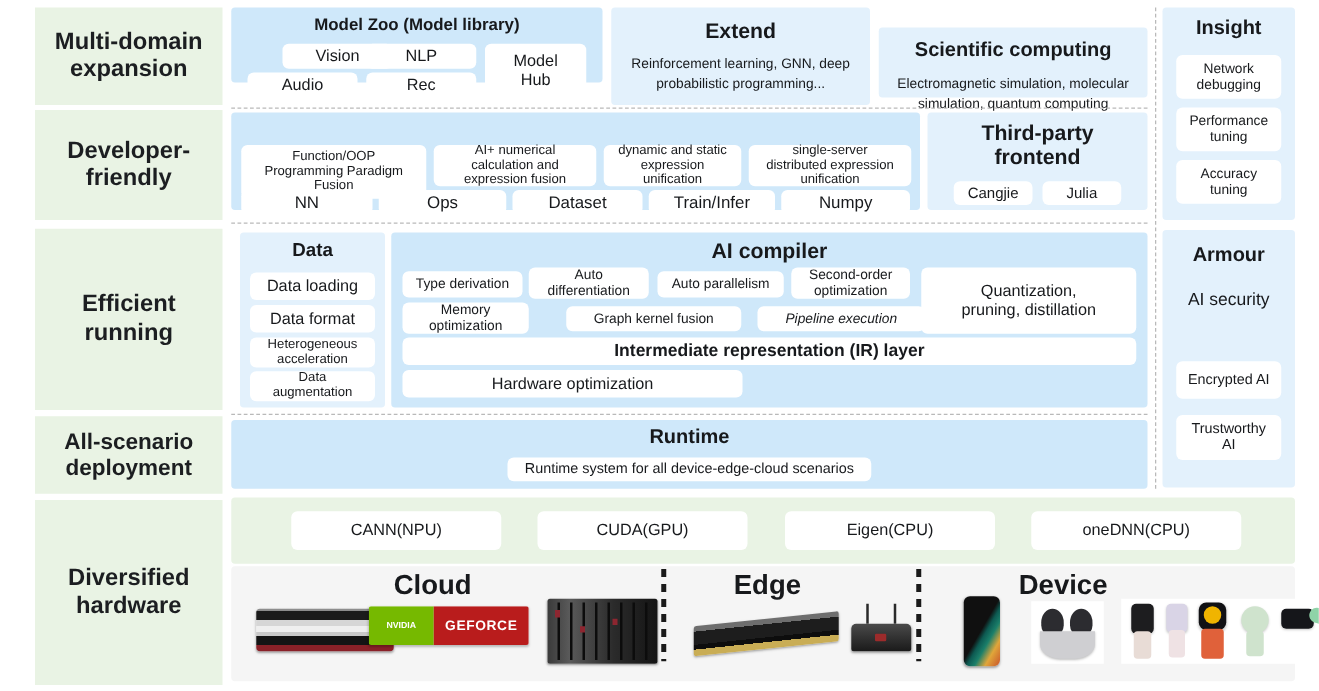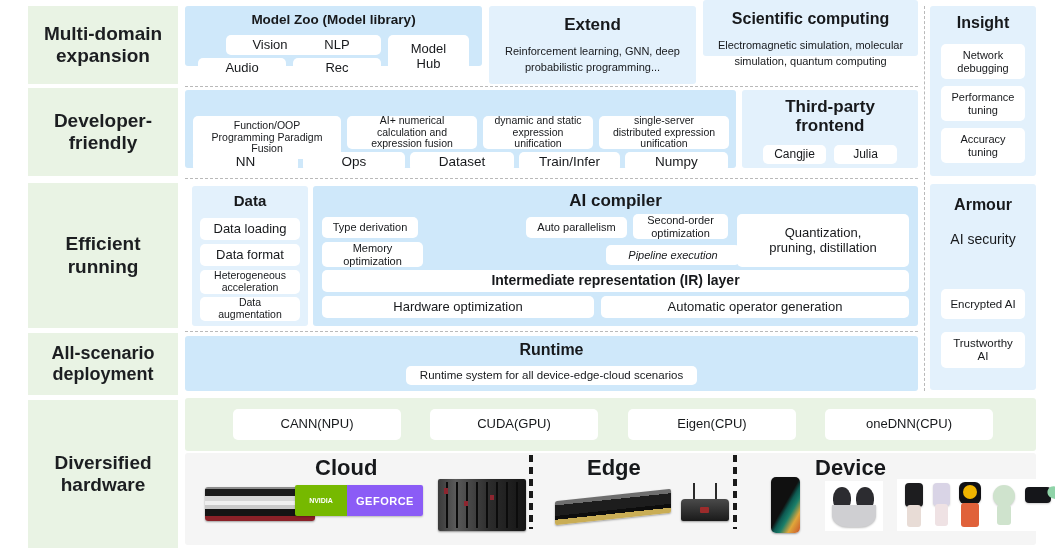--- a/index.html
+++ b/index.html
@@ -42,21 +42,21 @@
   
   .vdash{position:absolute;width:4px;background:
       repeating-linear-gradient(to bottom,#1a1a1a 0 7px,transparent 7px 12px);}
 
   
   .art{position:absolute;}
   .srv1{background:linear-gradient(to bottom,#8d8d8d 0 6%,#1b1b1b 6% 26%,#d6d6d6 26% 40%,#efefef 40% 54%,#c9c9c9 54% 64%,#141414 64% 86%,#8a2128 86% 100%);
         border-radius:3px;box-shadow:0 1px 2px rgba(0,0,0,.35);}
   .nv{display:flex;border-radius:2px;overflow:hidden;box-shadow:0 1px 2px rgba(0,0,0,.25);}
   .nv-l{background:#76b900;display:flex;align-items:center;justify-content:center;}
-  .nv-r{background:#8b5cf6;display:flex;align-items:center;justify-content:center;}
+  .nv-r{background:#b91c1c;display:flex;align-items:center;justify-content:center;}
   .nv-txt{color:#ffffff;font-weight:bold;letter-spacing:.5px;}
   .nv-eye{color:#ffffff;font-weight:bold;}
   .rack{background:linear-gradient(to right,#3a3a3a,#5a5a5a 20%,#2b2b2b 60%,#141414);
         box-shadow:0 1px 2px rgba(0,0,0,.4);}
   .rack i{position:absolute;top:6%;bottom:6%;width:2px;background:#0c0c0c;}
   .rack u{position:absolute;top:18%;height:10%;width:4px;background:#8d2630;}
   .gpucard{background:linear-gradient(to bottom,#6e6e6e 0 18%,#1d1d1d 18% 62%,#0d0d0d 62% 78%,#c9ad55 78% 100%);
         border-radius:2px;transform:skewY(-6deg);box-shadow:0 1px 2px rgba(0,0,0,.35);}
   .router{background:linear-gradient(to bottom,#4a4a4a,#1a1a1a);border-radius:4px 4px 2px 2px;
         box-shadow:0 1px 2px rgba(0,0,0,.35);}
@@ -111,21 +111,21 @@
     <div class="wbox" style="position:absolute;left:203px;top:29px;width:81px;height:43px;font-size:13px;white-space:pre-line;">
       <span style="white-space:pre-line">Model
 Hub</span></div>
   </div>
 
   <div class="panel blue-lite" style="left:489px;top:6px;width:207px;height:78px;">
     <div class="ph" style="top:10px;font-size:17px;">Extend</div>
     <div style="position:absolute;left:9px;right:9px;top:38px;text-align:center;font-size:11px;line-height:1.45;">Reinforcement learning, GNN, deep probabilistic programming...</div>
   </div>
 
-  <div class="panel blue-lite" style="left:703px;top:0;width:215px;height:56px;">
+  <div class="panel blue-lite" style="left:703px;top:22px;width:215px;height:56px;">
     <div class="ph" style="top:10px;font-size:16px;">Scientific computing</div>
     <div style="position:absolute;left:7px;right:7px;top:38px;text-align:center;font-size:11px;line-height:1.45;">Electromagnetic simulation, molecular simulation, quantum computing</div>
   </div>
 
   <div class="panel blue-lite" style="left:930px;top:6px;width:106px;height:170px;">
     <div class="ph" style="top:8px;font-size:16px;">Insight</div>
     <div class="wbox" style="position:absolute;left:11px;top:38px;width:84px;height:35px;font-size:11px;">
       <span style="white-space:pre-line">Network
 debugging</span>
       </div>
@@ -210,50 +210,54 @@
 augmentation</span>
       </div>
   </div>
 
   <div class="panel blue" style="left:313px;top:186px;width:605px;height:140px;">
     <div class="ph" style="top:6px;font-size:17px;">AI compiler</div>
 
     <div class="wbox" style="position:absolute;left:9px;top:31px;width:96px;height:21px;font-size:11px;">
       <span style="white-space:pre-line">Type derivation</span>
       </div>
+    <div class="wbox" style="position:absolute;left:110px;top:28px;width:96px;height:25px;font-size:11px;">
+      <span style="white-space:pre-line">Auto
+differentiation</span>
+      </div>
     <div class="wbox" style="position:absolute;left:213px;top:31px;width:101px;height:21px;font-size:11px;">
       <span style="white-space:pre-line">Auto parallelism</span>
       </div>
     <div class="wbox" style="position:absolute;left:320px;top:28px;width:95px;height:25px;font-size:11px;">
       <span style="white-space:pre-line">Second-order
 optimization</span>
       </div>
 
     <div class="wbox" style="position:absolute;left:9px;top:56px;width:101px;height:25px;font-size:11px;">
       <span style="white-space:pre-line">Memory
 optimization</span>
       </div>
+    <div class="wbox" style="position:absolute;left:140px;top:59px;width:140px;height:20px;font-size:11px;">
+      <span style="white-space:pre-line">Graph kernel fusion</span>
+      </div>
     <div class="wbox" style="position:absolute;left:293px;top:59px;width:134px;height:20px;font-size:11px;font-style:italic;">
       <span style="white-space:pre-line">Pipeline execution</span>
       </div>
 
     <div class="wbox" style="position:absolute;left:424px;top:28px;width:172px;height:53px;font-size:13px;">
       <span style="white-space:pre-line">Quantization,
 pruning, distillation</span>
       </div>
 
     <div class="wbox" style="position:absolute;left:9px;top:110px;width:272px;height:22px;font-size:13px;">
       <span>Hardware optimization</span>
       </div>
 
     <div class="wbox" style="position:absolute;left:9px;top:84px;width:587px;height:22px;font-size:14px;font-weight:bold;">
       <span>Intermediate representation (IR) layer</span>
-      </div>
-    <div class="wbox" style="position:absolute;left:288px;top:110px;width:308px;height:22px;font-size:13px;">
-      <span>Automatic operator generation</span>
       </div>
   </div>
 
   <div class="panel blue-lite" style="left:930px;top:184px;width:106px;height:206px;">
     <div class="ph" style="top:12px;font-size:16px;">Armour</div>
     <div class="ph" style="top:48px;font-size:14px;font-weight:normal;text-align:center;">AI security</div>
     <div class="wbox" style="position:absolute;left:11px;top:105px;width:84px;height:30px;font-size:11.5px;">
       <span style="white-space:pre-line">Encrypted AI</span>
       </div>
     <div class="wbox" style="position:absolute;left:11px;top:148px;width:84px;height:36px;font-size:11.5px;">

